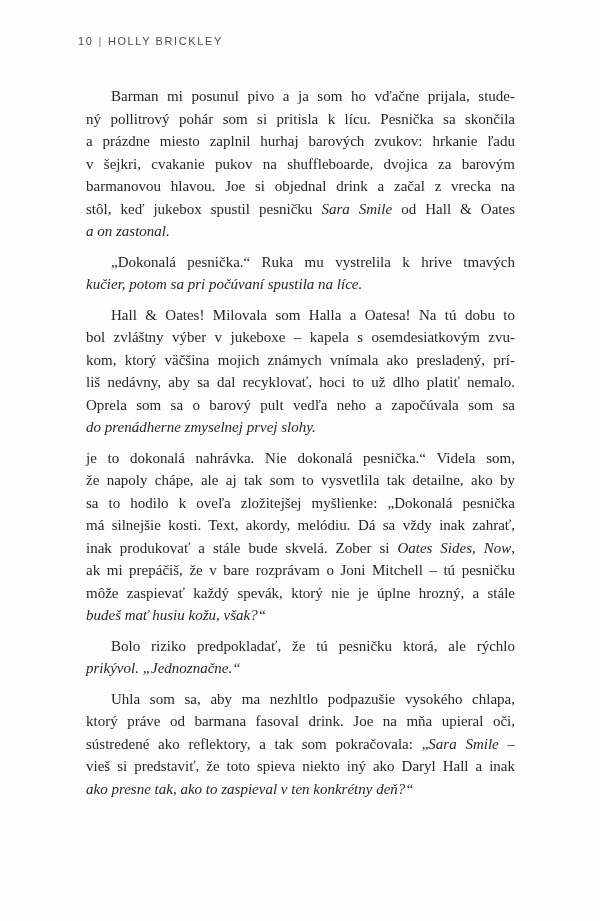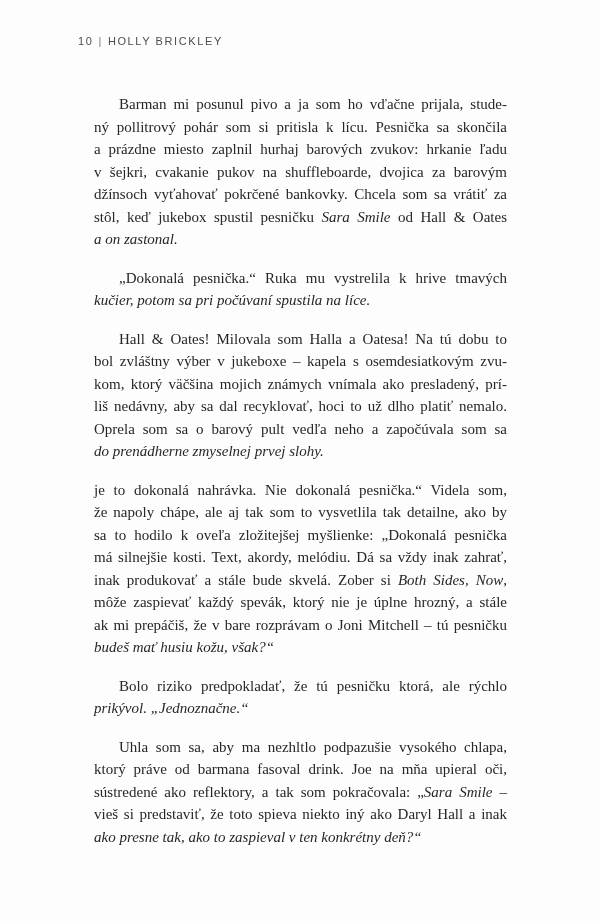--- a/index.html
+++ b/index.html
@@ -38,21 +38,21 @@
     position: absolute;
     left: 78px;
     top: 77px;
     width: 445px;
     font-family: "Liberation Serif", serif;
     font-size: 15px;
     line-height: 22.5px;
     color: #262626;
   }
   .paragraph {
-    margin: 16px;
+    margin: 8px;
   }
   .line {
     text-align: justify;
     text-align-last: justify;
     white-space: normal;
   }
   .line.lastline {
     text-align-last: left;
     font-style: italic;
   }
@@ -70,44 +70,44 @@
   <div class="running-header">
     <span>10</span><span class="sep">|</span><span>HOLLY BRICKLEY</span>
   </div>
 
   <div class="book-text">
       <div class="paragraph">
         <div class="line first">Barman mi posunul pivo a ja som ho vďačne prijala, stude-</div>
         <div class="line">ný pollitrový pohár som si pritisla k lícu. Pesnička sa skončila</div>
         <div class="line">a prázdne miesto zaplnil hurhaj barových zvukov: hrkanie ľadu</div>
         <div class="line">v šejkri, cvakanie pukov na shuffleboarde, dvojica za barovým</div>
-        <div class="line">džínsoch vyťahovať pokrčené bankovky. Chcela som sa vrátiť za</div>
+        <div class="line">barmanovou hlavou. Joe si objednal drink a začal z vrecka na</div>
         <div class="line">stôl, keď jukebox spustil pesničku <em>Sara Smile</em> od Hall &amp; Oates</div>
         <div class="line lastline">a on zastonal.</div>
       </div>
       <div class="paragraph">
         <div class="line first">„Dokonalá pesnička.“ Ruka mu vystrelila k hrive tmavých</div>
         <div class="line lastline">kučier, potom sa pri počúvaní spustila na líce.</div>
       </div>
       <div class="paragraph">
         <div class="line first">Hall &amp; Oates! Milovala som Halla a Oatesa! Na tú dobu to</div>
         <div class="line">bol zvláštny výber v jukeboxe – kapela s osemdesiatkovým zvu-</div>
         <div class="line">kom, ktorý väčšina mojich známych vnímala ako presladený, prí-</div>
         <div class="line">liš nedávny, aby sa dal recyklovať, hoci to už dlho platiť nemalo.</div>
         <div class="line">Oprela som sa o barový pult vedľa neho a započúvala som sa</div>
         <div class="line lastline">do prenádherne zmyselnej prvej slohy.</div>
       </div>
       <div class="paragraph">
         <div class="line">je to dokonalá nahrávka. Nie dokonalá pesnička.“ Videla som,</div>
         <div class="line">že napoly chápe, ale aj tak som to vysvetlila tak detailne, ako by</div>
         <div class="line">sa to hodilo k oveľa zložitejšej myšlienke: „Dokonalá pesnička</div>
         <div class="line">má silnejšie kosti. Text, akordy, melódiu. Dá sa vždy inak zahrať,</div>
-        <div class="line">inak produkovať a stále bude skvelá. Zober si <em>Both Sides, Now</em>,</div>
+        <div class="line">inak produkovať a stále bude skvelá. Zober si <em>Oates Sides, Now</em>,</div>
+        <div class="line">ak mi prepáčiš, že v bare rozprávam o Joni Mitchell – tú pesničku</div>
         <div class="line">môže zaspievať každý spevák, ktorý nie je úplne hrozný, a stále</div>
-        <div class="line">ak mi prepáčiš, že v bare rozprávam o Joni Mitchell – tú pesničku</div>
         <div class="line lastline">budeš mať husiu kožu, však?“</div>
       </div>
       <div class="paragraph">
         <div class="line first">Bolo riziko predpokladať, že tú pesničku ktorá, ale rýchlo</div>
         <div class="line lastline">prikývol. „Jednoznačne.“</div>
       </div>
       <div class="paragraph">
         <div class="line first">Uhla som sa, aby ma nezhltlo podpazušie vysokého chlapa,</div>
         <div class="line">ktorý práve od barmana fasoval drink. Joe na mňa upieral oči,</div>
         <div class="line">sústredené ako reflektory, a tak som pokračovala: „<em>Sara Smile</em> –</div>

